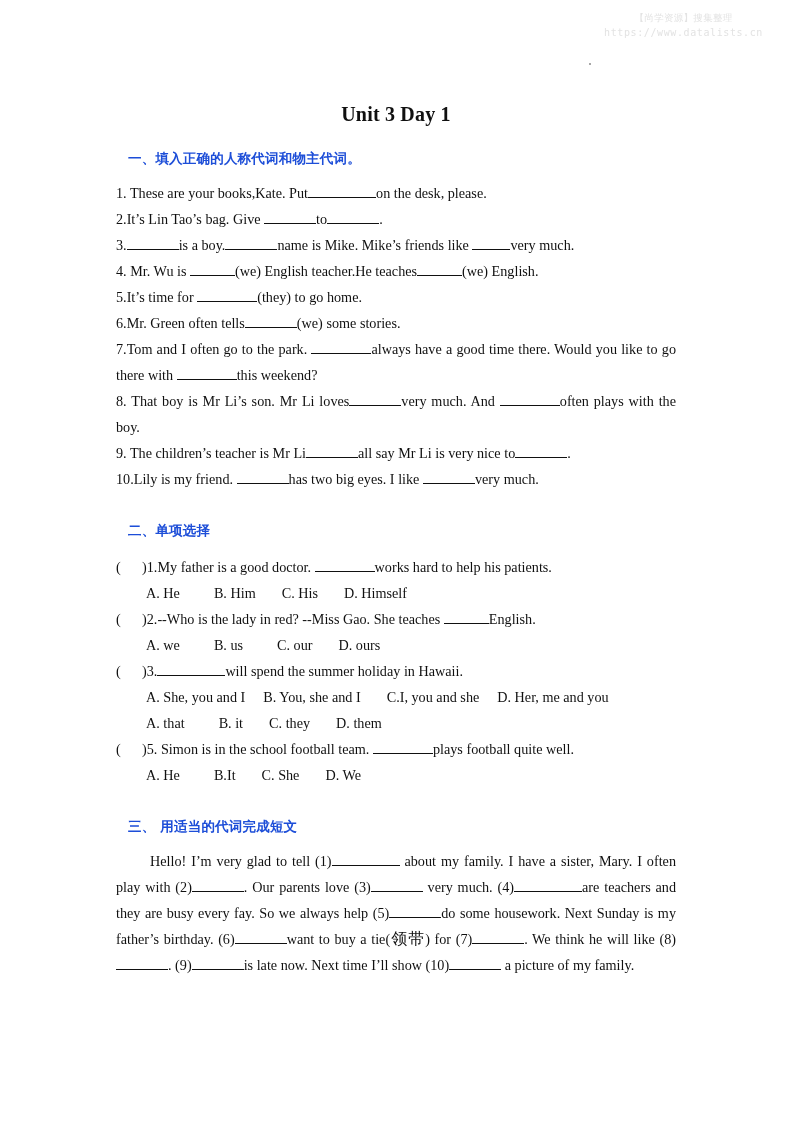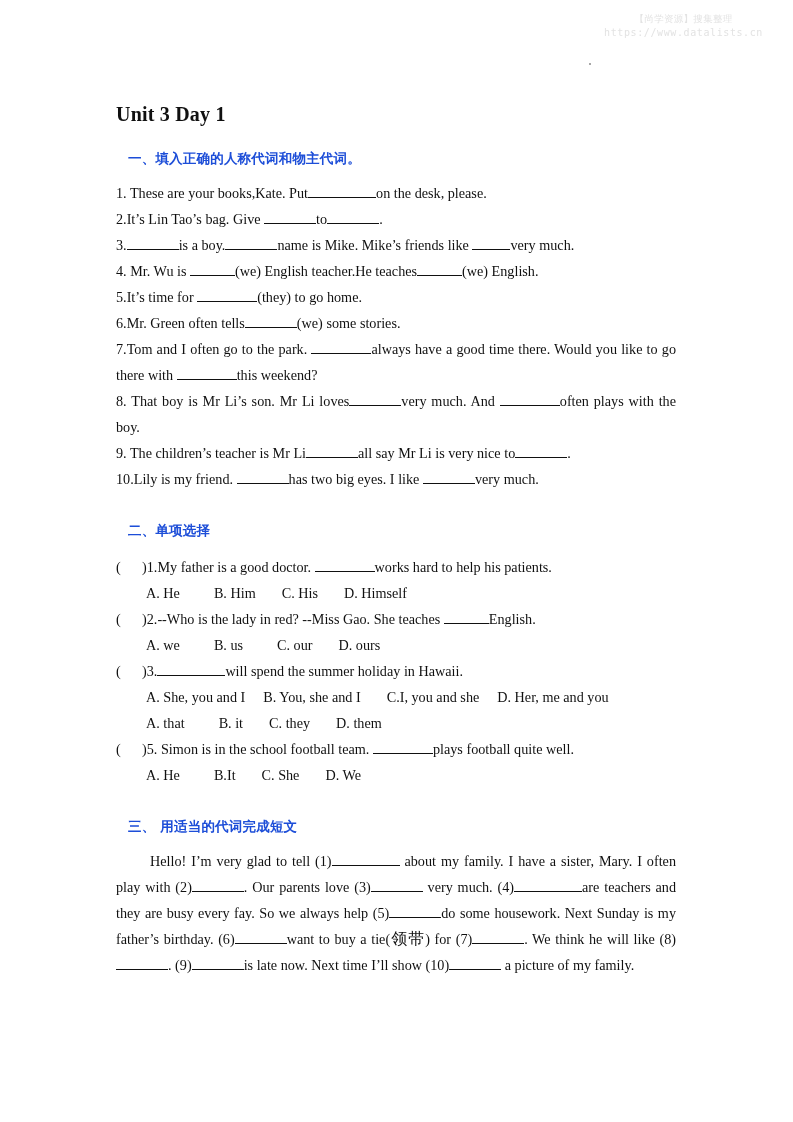--- a/index.html
+++ b/index.html
@@ -22,21 +22,21 @@
     position: absolute;
     top: 12px;
     right: 30px;
     text-align: center;
     color: #e3e3e3;
     line-height: 1.45;
     user-select: none;
     pointer-events: none;
   }
   .watermark .wm-line1 {
-    font-family: Liberation Sans, sans-serif;
+    font-family: Liberation Serif, serif;
     font-size: 9.5px;
     letter-spacing: 0.3px;
     display: block;
     text-align: center;
   }
   .watermark .wm-line2 {
     font-family: "DejaVu Sans Mono", monospace;
     font-size: 10px;
     letter-spacing: 0.6px;
     display: block;
@@ -54,21 +54,21 @@
 
   
   .page {
     position: absolute;
     left: 116px;
     top: 0;
     width: 560px;
   }
 
   .doc-title {
-    text-align: left;
+    text-align: center;
     font-size: 20px;
     font-weight: bold;
     margin: 0;
     padding-top: 103px;
     letter-spacing: 0.2px;
   }
 
   .section-heading {
     font-family: "DejaVu Sans", sans-serif;
     font-weight: bold;

